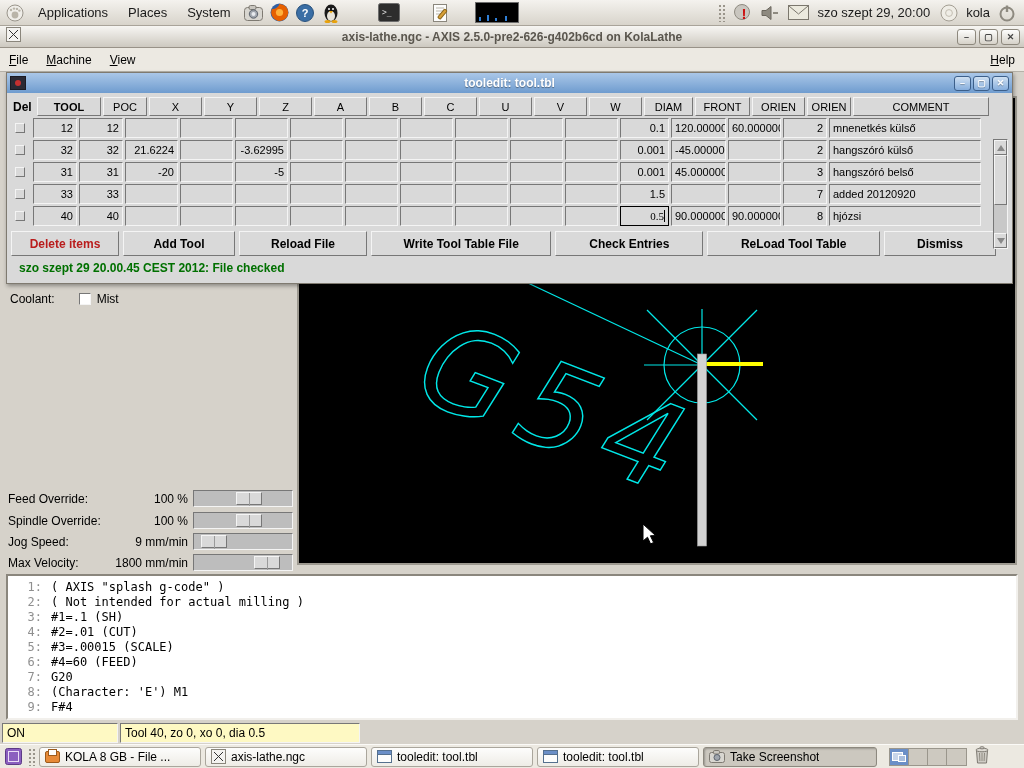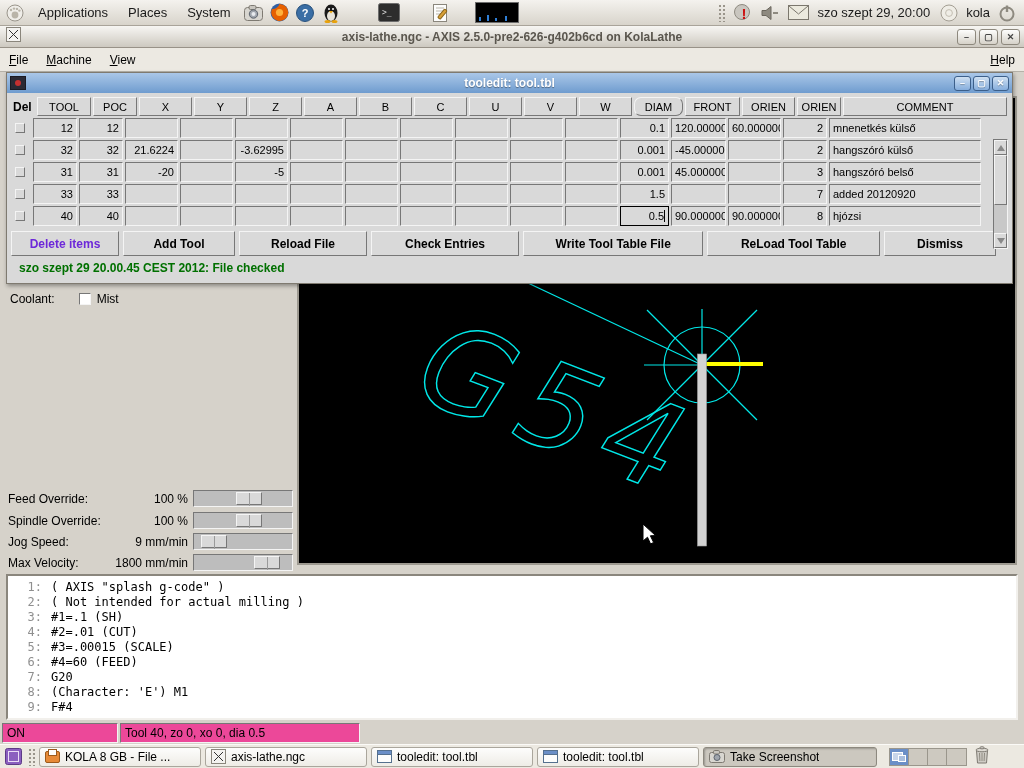--- a/index.html
+++ b/index.html
@@ -75,21 +75,21 @@
     display:flex; align-items:center; justify-content:center; }
   .sb-arrow.down { position:absolute; bottom:0; }
   .tri-up { width:0; height:0; border-left:4px solid transparent; border-right:4px solid transparent; border-bottom:6px solid #888; }
   .tri-down { width:0; height:0; border-left:4px solid transparent; border-right:4px solid transparent; border-top:6px solid #888; }
   .sb-thumb { position:absolute; top:15px; left:0; width:13px; height:50px; background:#d9d9d9;
     border:1px solid; border-color:#f4f4f4 #777 #777 #f4f4f4; }
 
   .dlg-buttons { display:flex; gap:4px; margin-top:4px; padding-right:14px; }
   .tkbtn { height:25px; background:#d9d9d9; border:1px solid; border-color:#f4f4f4 #777 #777 #f4f4f4;
     font-weight:bold; font-size:12px; display:flex; align-items:center; justify-content:center; white-space:nowrap; }
-  .tkbtn.disabled { color:#6d28d9; }
+  .tkbtn.disabled { color:#b91c1c; }
   .dlg-status { margin-top:5px; padding-left:8px; font-weight:bold; font-size:12px; color:#007000; }
 
   
   .coolant-row { position:absolute; left:10px; top:292px; display:flex; align-items:center; font-size:12px; z-index:2; }
   .tk-checkbox { width:12px; height:12px; background:#fff; border:1px solid; border-color:#777 #f4f4f4 #f4f4f4 #777; margin:0 6px 0 24px; }
   .slider-row { position:absolute; left:0; width:296px; height:19px; font-size:12px; z-index:2; }
   .slabel { position:absolute; left:8px; top:2px; }
   .svalue { position:absolute; right:108px; top:2px; }
   .strough { position:absolute; right:3px; top:0; width:100px; height:17px; background:#bdbdbd;
     border:1px solid; border-color:#777 #f4f4f4 #f4f4f4 #777; }
@@ -100,21 +100,21 @@
   
   .gcode-area { position:absolute; left:6px; top:574px; width:1012px; height:146px;
     background:#fff; border:2px solid; border-color:#8a867d #f2f0ec #f2f0ec #8a867d; padding:4px 0 0 6px;
     font-family:"DejaVu Sans Mono","Liberation Mono",monospace; font-size:12px; overflow:hidden; }
   .gline { display:flex; height:15px; line-height:15px; white-space:pre; }
   .gnum { width:28px; text-align:right; color:#8f8f8f; margin-right:9px; }
   .gtext { color:#000; }
 
   
   .statusbar { position:absolute; left:0; top:722px; width:1024px; height:22px; background:#d6d2ca; }
-  .scell { position:absolute; top:1px; height:20px; background:#ec4899; font-size:12px; line-height:18px;
+  .scell { position:absolute; top:1px; height:20px; background:#fef9c3; font-size:12px; line-height:18px;
     border:1px solid; border-color:#777 #f4f4f4 #f4f4f4 #777; padding:0 4px; overflow:hidden; white-space:nowrap; }
 
   
   .taskbar { position:absolute; left:0; top:744px; width:1024px; height:24px;
     background:#ece9e1; border-top:1px solid #fbfaf7; display:flex; align-items:center; }
   .show-desktop { width:22px; height:20px; margin-left:2px; display:flex; align-items:center; justify-content:center; }
   .taskbtn { width:162px; height:20px; margin-left:4px; background:linear-gradient(#fdfdfc,#eeece6);
     border:1px solid #aaa69c; border-radius:3px; display:flex; align-items:center; gap:5px;
     font-size:12px; padding:0 5px; overflow:hidden; white-space:nowrap; }
   .taskbtn.active { background:#ccc8bf; border-color:#8d897f; box-shadow:inset 1px 1px 2px rgba(0,0,0,.25); }
@@ -289,36 +289,36 @@
       <span class="dlg-title">tooledit: tool.tbl</span>
       <span class="dlg-btns">
         <span class="dlg-btn">–</span>
         <span class="dlg-btn">▢</span>
         <span class="dlg-btn">✕</span>
       </span>
     </div>
     <div class="dlg-body">
       <div class="thead" id="tool-header">
           <span class="del-label">Del</span>
-          <div class="hcell" style="width: 54px;">TOOL</div>
+          <div class="hcell" style="width: 64px; font-weight: bold;">TOOL</div>
           <div class="hcell" style="width: 44px;">POC</div>
           <div class="hcell" style="width: 53px;">X</div>
           <div class="hcell" style="width: 53px;">Y</div>
           <div class="hcell" style="width: 53px;">Z</div>
           <div class="hcell" style="width: 53px;">A</div>
           <div class="hcell" style="width: 53px;">B</div>
           <div class="hcell" style="width: 53px;">C</div>
           <div class="hcell" style="width: 53px;">U</div>
           <div class="hcell" style="width: 53px;">V</div>
           <div class="hcell" style="width: 53px;">W</div>
-          <div class="hcell" style="width: 49px; border-radius: 7px;">DIAM</div>
+          <div class="hcell" style="width: 49px;">DIAM</div>
           <div class="hcell" style="width: 55px;">FRONT</div>
           <div class="hcell" style="width: 53px;">ORIEN</div>
           <div class="hcell" style="width: 44px;">ORIEN</div>
-          <div class="hcell" style="width: 164px;">COMMENT</div>
+          <div class="hcell" style="width: 136px;">COMMENT</div>
         </div>
       <div id="tool-rows">
           <div class="trow">
             <span class="tk-check"></span>
             <div class="tcell r" style="width: 44px;">12</div>
             <div class="tcell r" style="width: 44px;">12</div>
             <div class="tcell r" style="width: 53px;"></div>
             <div class="tcell r" style="width: 53px;"></div>
             <div class="tcell r" style="width: 53px;"></div>
             <div class="tcell r" style="width: 53px;"></div>
@@ -396,42 +396,42 @@
             <div class="tcell r" style="width: 44px;">40</div>
             <div class="tcell r" style="width: 53px;"></div>
             <div class="tcell r" style="width: 53px;"></div>
             <div class="tcell r" style="width: 53px;"></div>
             <div class="tcell r" style="width: 53px;"></div>
             <div class="tcell r" style="width: 53px;"></div>
             <div class="tcell r" style="width: 53px;"></div>
             <div class="tcell r" style="width: 53px;"></div>
             <div class="tcell r" style="width: 53px;"></div>
             <div class="tcell r" style="width: 53px;"></div>
-            <div class="tcell r focused" style="width: 49px;">0.5<span class="caret"></span></div>
+            <div class="tcell r focused" style="width: 49px; font-family: Liberation Serif, serif;">0.5<span class="caret"></span></div>
             <div class="tcell l" style="width: 55px;">90.000000</div>
             <div class="tcell l" style="width: 53px;">90.000000</div>
             <div class="tcell r" style="width: 44px;">8</div>
             <div class="tcell l" style="width: 152px;">hjózsi</div>
           </div>
         </div>
       <div class="tscroll">
         <span class="sb-arrow up">
             <span class="tri-up"></span>
           </span>
         <span class="sb-thumb"></span>
         <span class="sb-arrow down">
             <span class="tri-down"></span>
           </span>
       </div>
       <div class="dlg-buttons">
         <div class="tkbtn disabled" style="flex:0 0 108px">Delete items</div>
         <div class="tkbtn" style="flex:0 0 112px">Add Tool</div>
         <div class="tkbtn" style="flex:0 0 128px">Reload File</div>
+        <div class="tkbtn" style="flex:1 1 186px">Write Tool Table File</div>
         <div class="tkbtn" style="flex:0 0 148px">Check Entries</div>
-        <div class="tkbtn" style="flex:1 1 186px">Write Tool Table File</div>
         <div class="tkbtn" style="flex:1 1 178px">ReLoad Tool Table</div>
         <div class="tkbtn" style="flex:0 0 112px">Dismiss</div>
       </div>
       <div class="dlg-status">szo szept 29 20.00.45 CEST 2012: File checked</div>
     </div>
   </div>
 
   <div class="coolant-row">
     <span>Coolant:</span>
     <span class="tk-checkbox"></span>

